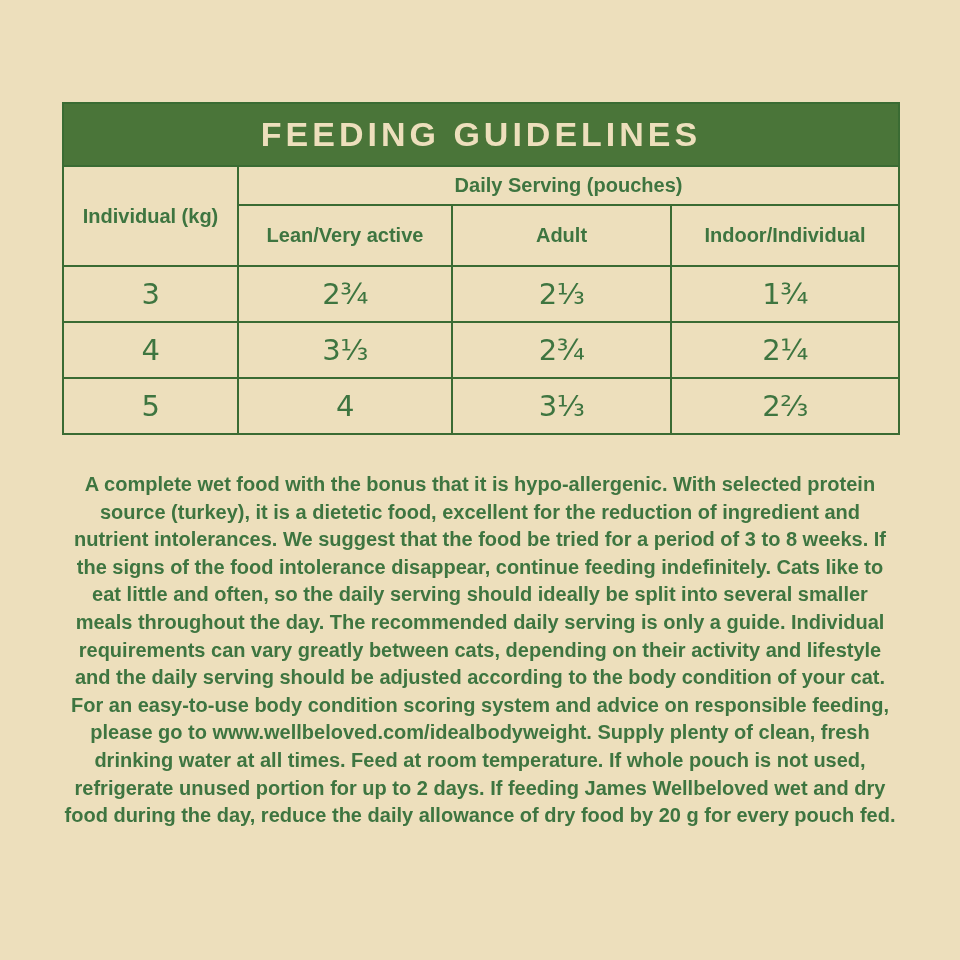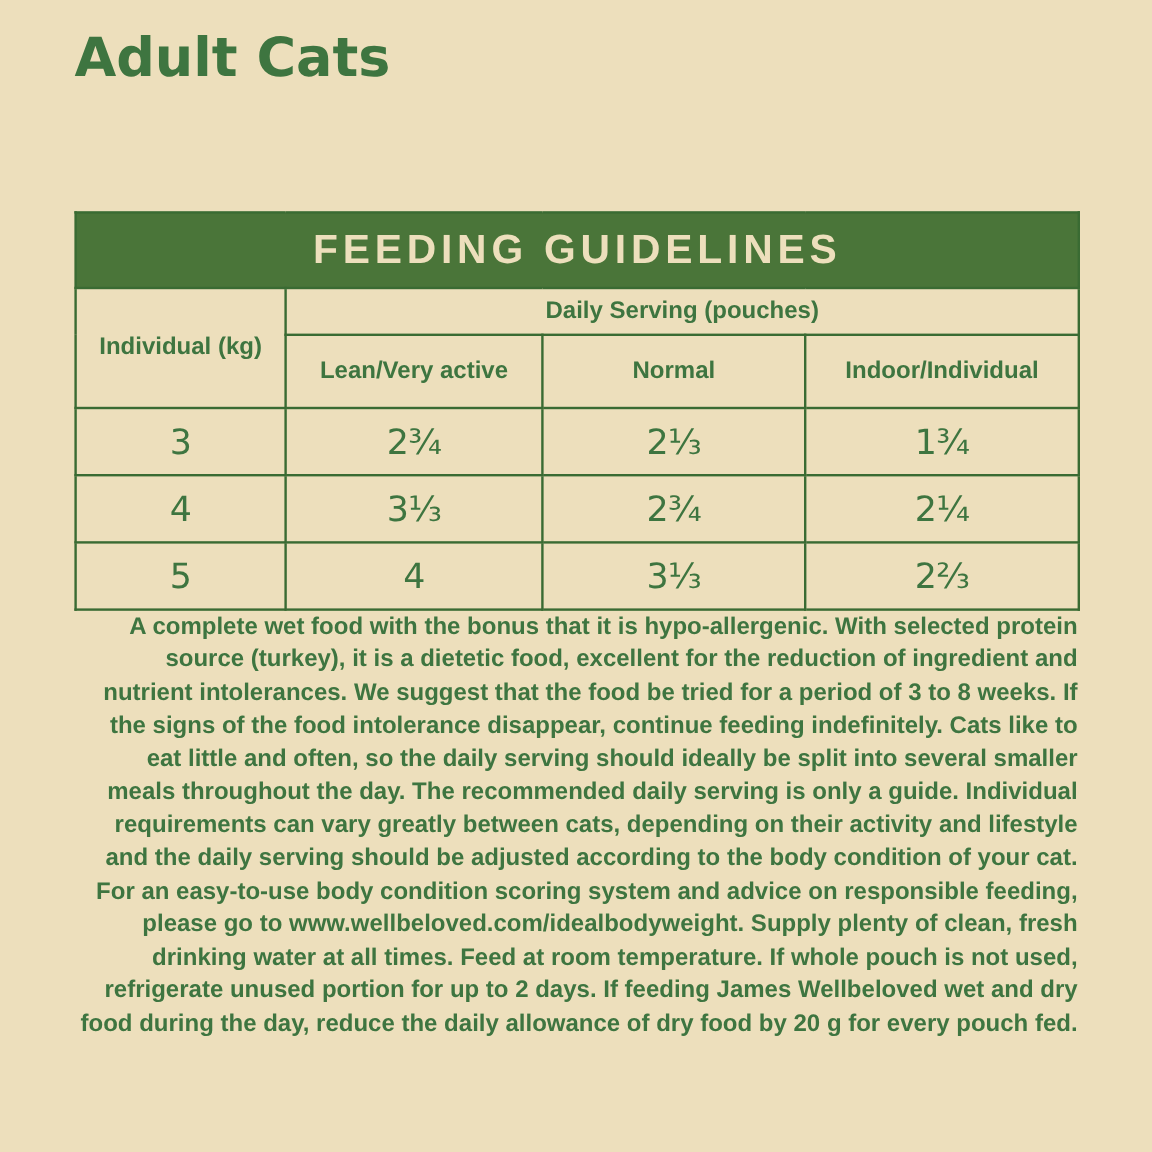--- a/index.html
+++ b/index.html
@@ -54,54 +54,54 @@
   tr.sub-row th { height: 61px; }
   tbody.data td {
     height: 56px;
     color: #3E7540;
     font-family: "DejaVu Sans", sans-serif;
     font-weight: normal;
     font-size: 29px;
     letter-spacing: -0.5px;
   }
   .description {
+    margin-top: 36px;
     width: 836px;
     color: #3E7540;
     font-family: "Liberation Sans", sans-serif;
     font-weight: bold;
     font-size: 20px;
     line-height: 27.6px;
-    text-align: right;
+    text-align: center;
   }
 </style>
 </head>
 <body>
 
 <div class="page">
 
-  <h1 class="page-title">Adult Cats</h1>
 
   <table class="guidelines">
     <colgroup>
       <col style="width:175px">
       <col style="width:214px">
       <col style="width:219px">
       <col style="width:228px">
     </colgroup>
     <thead>
       <tr>
         <th colspan="4" class="banner">FEEDING GUIDELINES</th>
       </tr>
       <tr class="group-row">
         <th rowspan="2" class="head">Individual (kg)</th>
         <th colspan="3" class="head">Daily Serving (pouches)</th>
       </tr>
       <tr class="sub-row">
         <th class="head">Lean/Very active</th>
-        <th class="head">Normal</th>
+        <th class="head">Adult</th>
         <th class="head">Indoor/Individual</th>
       </tr>
     </thead>
     <tbody class="data">
       <tr>
         <td>3</td>
         <td>2¾</td>
         <td>2⅓</td>
         <td>1¾</td>
       </tr>

